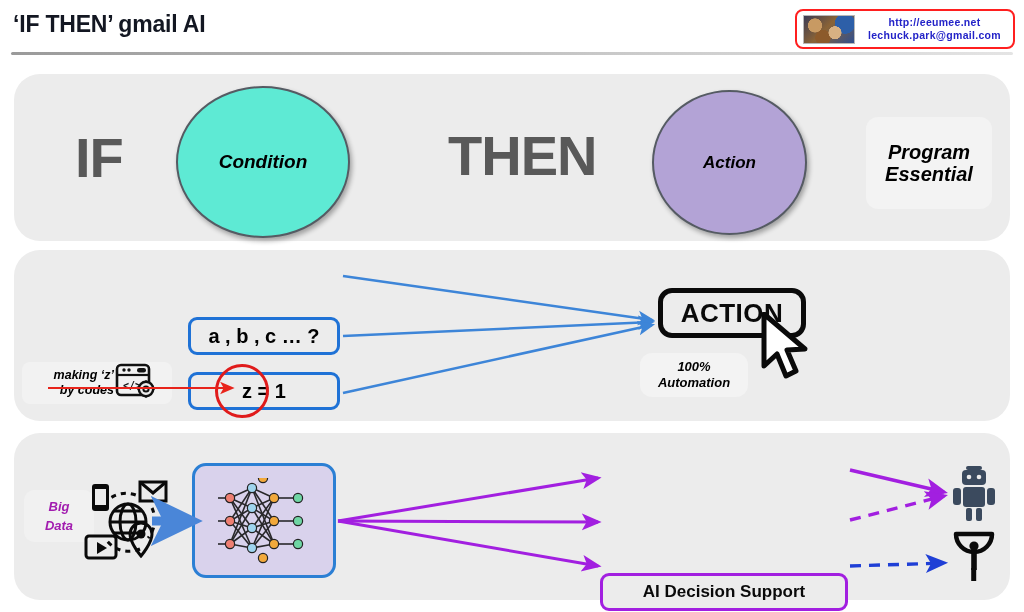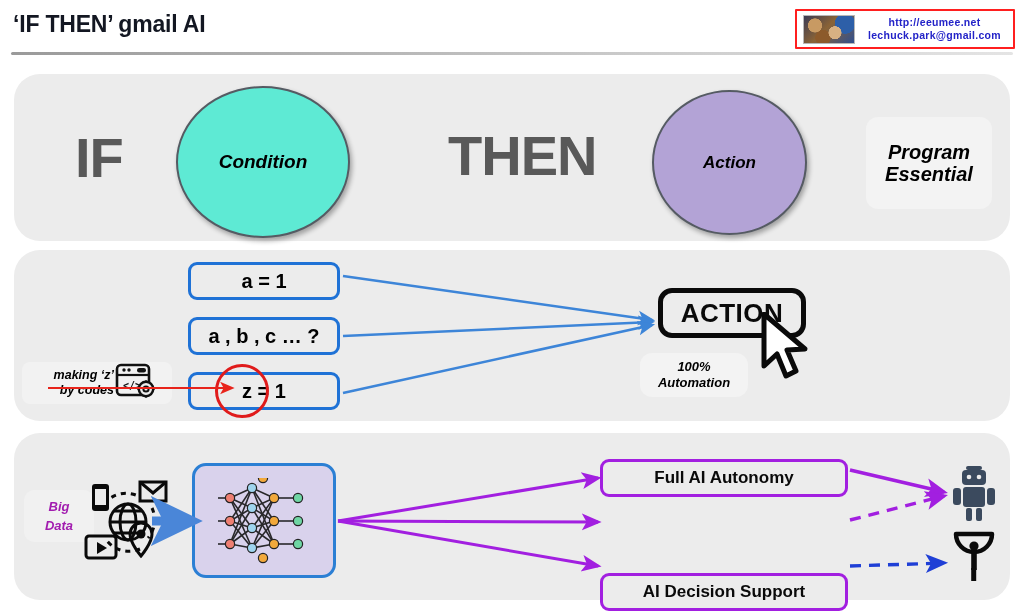--- a/index.html
+++ b/index.html
@@ -17,21 +17,21 @@
     font-size: 23px; font-weight: bold; color: #131722;
     letter-spacing: -0.2px;
   }
   .title-rule {
     position: absolute; left: 11px; top: 52px; width: 1002px; height: 3px;
     background: linear-gradient(to right, #9a9a9a, #c9c9c9 60%, #e4e4e4);
     border-radius: 2px;
   }
   .logo-box {
     position: absolute; left: 795px; top: 9px; width: 220px; height: 40px;
-    border: 2px solid #ff1f1f; border-radius: 1px; background: #ffffff;
+    border: 2px solid #ff1f1f; border-radius: 8px; background: #ffffff;
     display: flex; align-items: center; padding: 0 6px; gap: 7px;
   }
   .logo-thumb {
     width: 52px; height: 29px; border: 1px solid #b8b8b8; flex: none;
     background:
       radial-gradient(circle at 22% 35%, #c89a63 0 16%, transparent 17%),
       radial-gradient(circle at 62% 62%, #d8b183 0 18%, transparent 19%),
       radial-gradient(circle at 82% 28%, #2d5fa8 0 22%, transparent 23%),
       radial-gradient(circle at 38% 80%, #8c5a2b 0 20%, transparent 21%),
       linear-gradient(135deg, #3b3c55 0%, #8a6336 45%, #2f4f8f 100%);
@@ -180,21 +180,20 @@
   <div class="keyword" id="kw-then">THEN</div>
   <div class="bubble" id="bubble-action">Action</div>
 
   <div class="soft-tag" id="tag-program">
     <span>Program</span>
     <span>Essential</span>
   </div>
 
   <div class="panel" id="panel-codes"></div>
 
-  <div class="cond-box" id="cond-a">a = 1</div>
   <div class="cond-box" id="cond-ab">a , b , c … ?</div>
   <div class="cond-box" id="cond-z">z = 1</div>
   <div class="red-ring"></div>
 
   <div class="code-note">
     <div class="code-note-text">
       <div>making ‘z’</div>
       <div>by codes</div>
     </div>
     <span>
@@ -309,21 +308,20 @@
         <circle cx="56" cy="66" r="4.6" fill="#f2a93b" stroke="#222" stroke-width="1.2"></circle>
         <circle cx="45" cy="0" r="4.6" fill="#f2a93b" stroke="#222" stroke-width="1.2"></circle>
         <circle cx="45" cy="80" r="4.6" fill="#f2a93b" stroke="#222" stroke-width="1.2"></circle>
         <circle cx="80" cy="20" r="4.6" fill="#6fd6a4" stroke="#222" stroke-width="1.2"></circle>
         <circle cx="80" cy="43" r="4.6" fill="#6fd6a4" stroke="#222" stroke-width="1.2"></circle>
         <circle cx="80" cy="66" r="4.6" fill="#6fd6a4" stroke="#222" stroke-width="1.2"></circle>
       </g>
     </svg>
   </span>
 
-  <div class="out-box" id="out-full">Full AI Autonomy</div>
   <div class="out-box" id="out-sup">AI Decision Support</div>
 
   <span id="robot-icon">
     <svg width="52" height="56" viewBox="0 0 52 56">
       <g fill="#3b4a5e">
         <rect x="18" y="0" width="16" height="4" rx="2"></rect>
         <rect x="14" y="4" width="24" height="15" rx="4"></rect>
         <circle cx="21" cy="11" r="2.3" fill="#ececec"></circle>
         <circle cx="31" cy="11" r="2.3" fill="#ececec"></circle>
         <rect x="15" y="21" width="22" height="20" rx="3"></rect>

